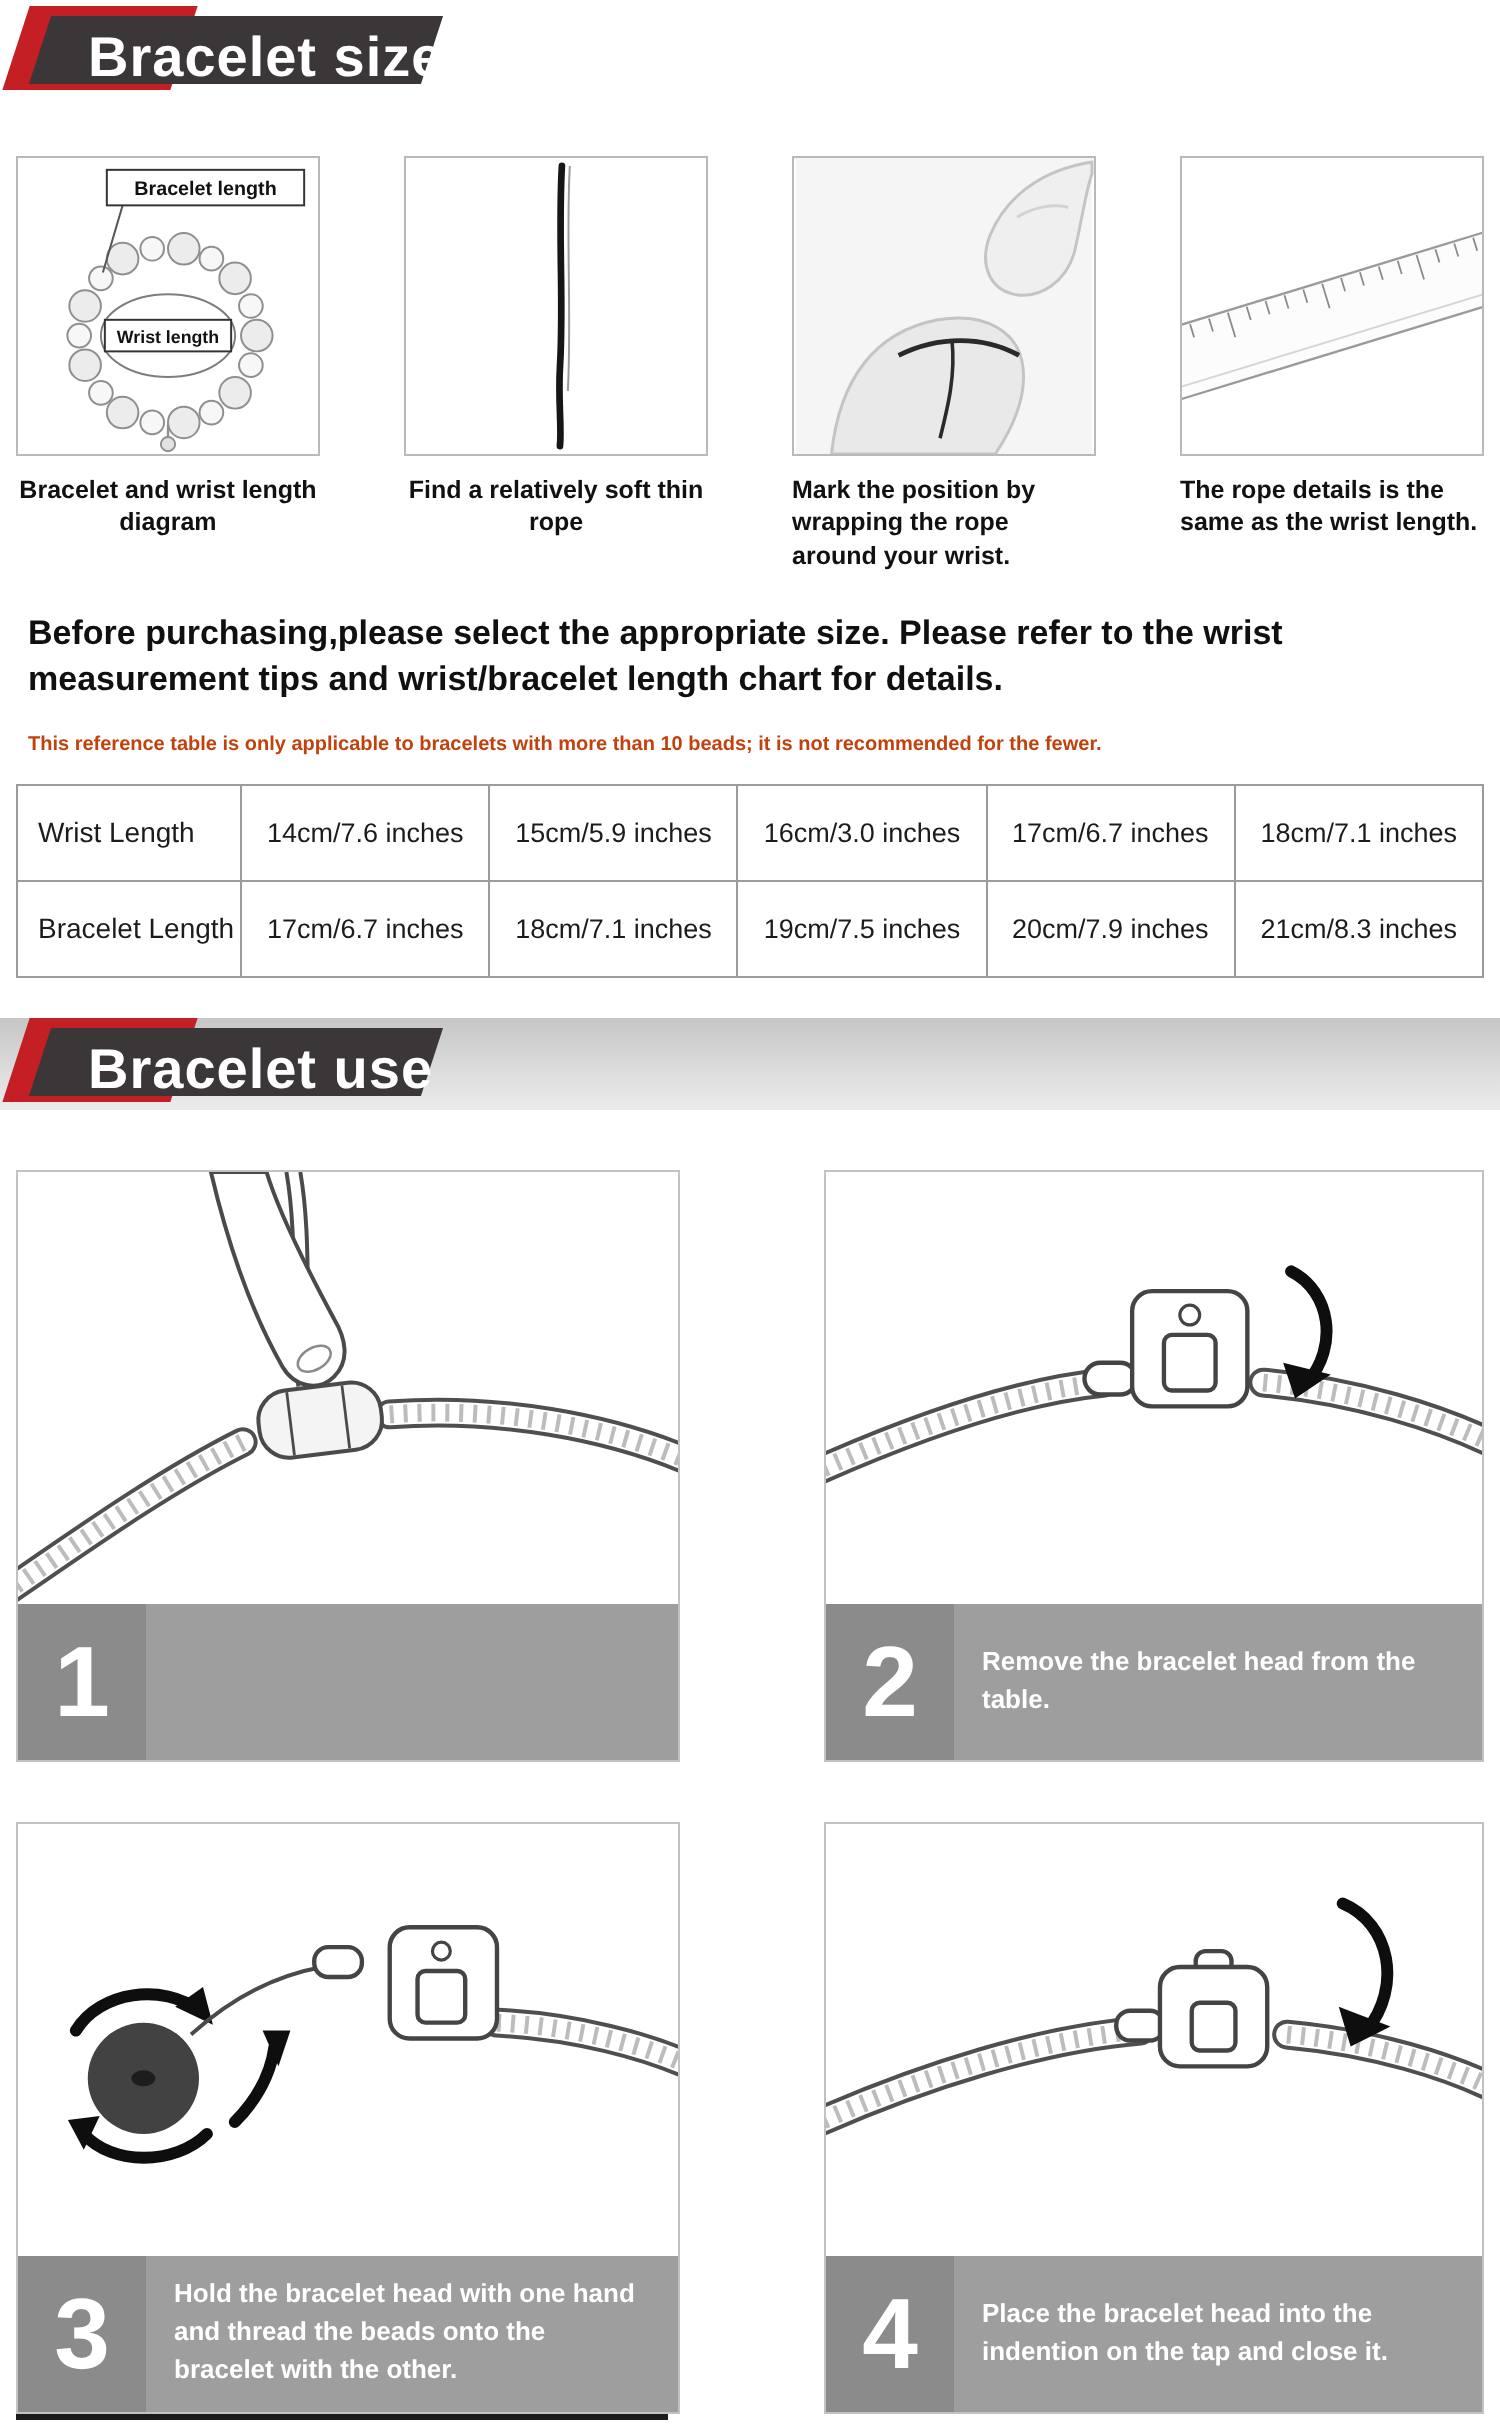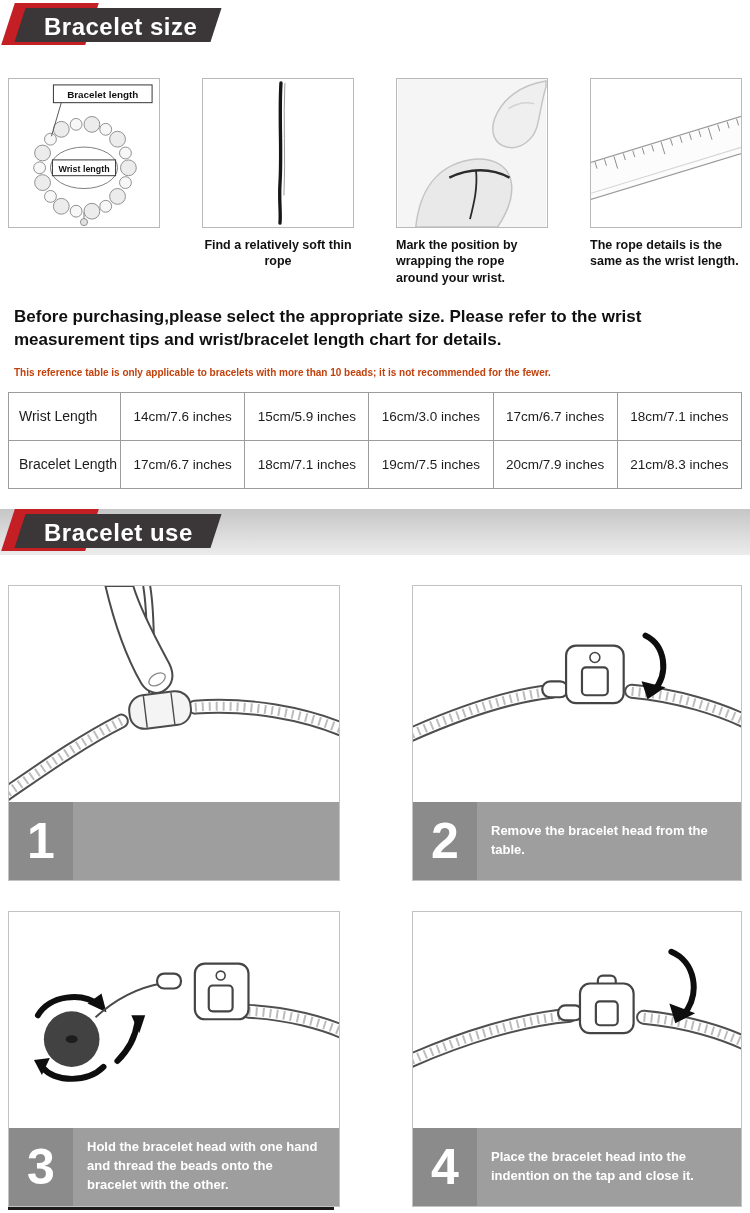--- a/index.html
+++ b/index.html
@@ -5,21 +5,21 @@
   * { margin:0; padding:0; box-sizing:border-box; }
   body { background:#fff; font-family:"Liberation Sans", sans-serif; }
   .page { position:relative; width:750px; height:1213px; background:#fff; overflow:hidden; margin:0 auto; }
 
   
   .banner { position:relative; height:40px; width:240px; }
   .banner .red { position:absolute; left:-2px; top:-3px; width:84px; height:42px;
                  transform:skewX(-18deg); background:#c41f24; }
   .banner .dark { position:absolute; left:10px; top:2px; width:196px; height:34px;
                   transform:skewX(-18deg); background:#3b3738; }
-  .banner .txt { position:absolute; left:34px; top:7px; color:#fff; font-size:24px;
+  .banner .txt { position:absolute; left:34px; top:7px; color:#fff; font-size:28px;
                  font-weight:bold; letter-spacing:.5px; white-space:nowrap; }
   #banner-size { margin:6px 0 0 10px; }
 
   
   .figures { display:flex; justify-content:space-between; padding:0 8px; margin-top:32px; }
   .figure { width:152px; display:flex; flex-direction:column; }
   .figure .imgbox { width:100%; height:150px; border:1px solid #b9b9b9; background:#fff; overflow:hidden; }
   .figure .imgbox svg { display:block; width:100%; height:100%; }
   .figure .cap { margin-top:9px; font-size:12.5px; font-weight:bold; color:#111; line-height:1.3; }
   .cap-center { text-align:center; }
@@ -100,20 +100,21 @@
           <line x1="75" y1="135" x2="75" y2="142" stroke="#8f8f8f" stroke-width="1.2"></line>
           <circle cx="75" cy="145" r="3.6" fill="#e2e2e2" stroke="#8f8f8f"></circle>
           <ellipse cx="75" cy="90" rx="34" ry="21" fill="none" stroke="#7d7d7d" stroke-width="1"></ellipse>
           <line x1="52" y1="24" x2="42" y2="58" stroke="#555" stroke-width="1"></line>
           <rect x="44" y="6" width="100" height="18" fill="#fff" stroke="#333" stroke-width="1"></rect>
           <text x="94" y="19" text-anchor="middle" font-size="10" font-weight="bold" fill="#111">Bracelet length</text>
           <rect x="43" y="82" width="64" height="16" fill="#fff" stroke="#333" stroke-width="1"></rect>
           <text x="75" y="94" text-anchor="middle" font-size="9" font-weight="bold" fill="#111">Wrist length</text>
         </svg>
       </div>
+      <div class="cap cap-center">Bracelet and wrist length diagram</div>
     </div>
 
     <div class="figure">
       <div class="imgbox">
         <svg viewBox="0 0 150 150">
           <path d="M 78,4 C 76,38 79,74 77,106 C 76,124 78,136 77,146" stroke="#161616" stroke-width="3.4" fill="none" stroke-linecap="round"></path>
           <path d="M 82,4 C 80,40 83,80 81,118" stroke="#9a9a9a" stroke-width="1" fill="none"></path>
         </svg>
       </div>
       <div class="cap cap-center">Find a relatively soft thin rope</div>

